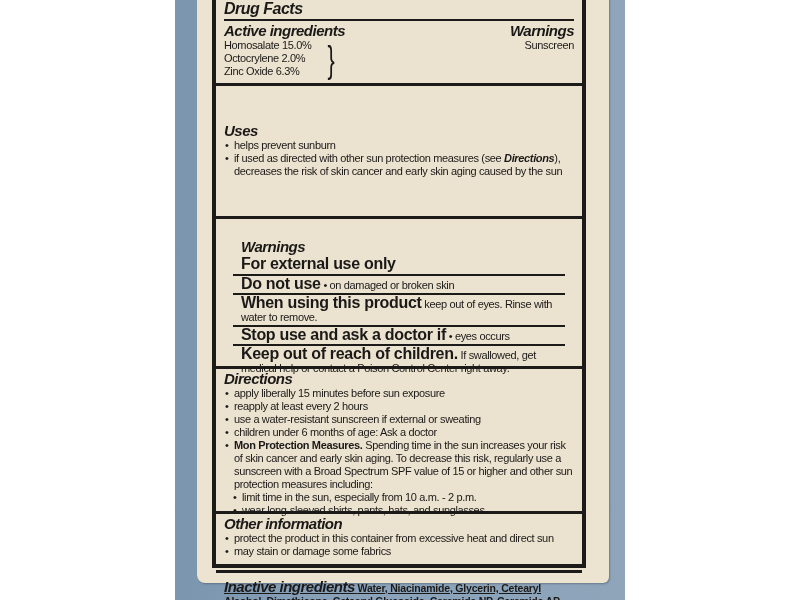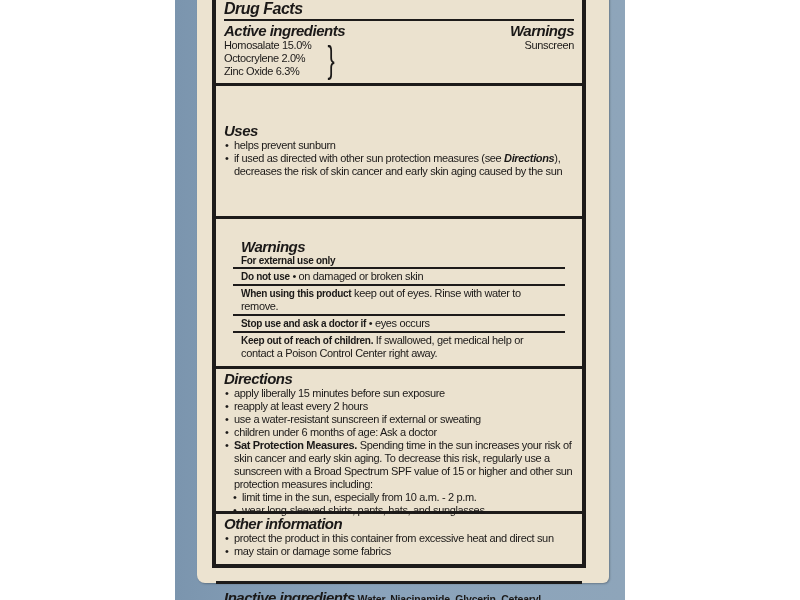--- a/index.html
+++ b/index.html
@@ -24,21 +24,21 @@
       position: absolute; left: 15px; top: 8px; width: 374px; height: 572px;
       border: 4px solid #1d1b1a;
       background: #ebe2cf;
       box-sizing: border-box;
       color: #1b1918;
     }
     .sec { border-bottom: 3px solid #1d1b1a; padding: 2px 8px 3px 8px; box-sizing: border-box; }
     .sec:last-child { border-bottom: none; }
     .h { font-weight: bold; font-style: italic; font-size: 15px; letter-spacing: -0.5px; line-height: 16px; }
     .t { font-size: 11px; line-height: 13px; letter-spacing: -0.35px; }
-    .b { font-weight: bold; font-size: 10px; letter-spacing: -0.3px; }
+    .b { font-weight: bold; font-size: 16px; letter-spacing: -0.3px; }
     .bi { font-weight: bold; font-style: italic; }
     ul { list-style: none; margin: 0; padding: 0; }
     li { position: relative; padding-left: 10px; }
     li::before { content: "\2022"; position: absolute; left: 1px; top: 0; }
     li.sub { padding-left: 18px; }
     li.sub::before { left: 9px; }
 
     
     .top { height: 86px; padding-top: 0; }
     .title-row { border-bottom: 2px solid #1d1b1a; padding-bottom: 1px; margin-bottom: 2px; }
@@ -46,21 +46,21 @@
     .ai-row { display: flex; justify-content: space-between; align-items: flex-start; }
     .ingr-block { display: flex; align-items: flex-end; }
     .brace { font-size: 36px; line-height: 36px; font-weight: 200; margin-left: 14px; transform: scaleX(0.6); color: #1b1918; }
     .purpose-col { text-align: right; }
 
     .uses { height: 98px; margin-top: 35px; }
     .warn { padding: 17px; height: 150px; }
     .warn .wrow { border-bottom: 2px solid #1d1b1a; padding: 1px 8px; }
     .warn .wrow:last-child { border-bottom: none; }
     .dirs { height: 145px; }
-    .other { height: 70px; }
+    .other { height: 59px; }
     .inactive { padding-top: 6px; }
     .inactive .t { font-size: 10.5px; line-height: 12.5px; letter-spacing: -0.2px; text-decoration: underline; }
   </style>
 </head>
 <body>
 
 <div class="photo">
   <div class="card">
     <div class="panel">
 
@@ -115,21 +115,21 @@
         </div>
       </div>
 
       <div class="sec dirs">
         <div class="h">Directions</div>
         <ul class="t">
           <li>apply liberally 15 minutes before sun exposure</li>
           <li>reapply at least every 2 hours</li>
           <li>use a water-resistant sunscreen if external or sweating</li>
           <li>children under 6 months of age: Ask a doctor</li>
-          <li><span style="font-weight:bold;">Sat Protection Measures.</span><span> Spending time in the sun increases your risk of skin cancer and early skin aging. To decrease this risk, regularly use a sunscreen with a Broad Spectrum SPF value of 15 or higher and other sun protection measures including:</span></li>
+          <li><span style="font-weight:bold;">Mon Protection Measures.</span><span> Spending time in the sun increases your risk of skin cancer and early skin aging. To decrease this risk, regularly use a sunscreen with a Broad Spectrum SPF value of 15 or higher and other sun protection measures including:</span></li>
           <li class="sub">limit time in the sun, especially from 10 a.m. - 2 p.m.</li>
           <li class="sub">wear long-sleeved shirts, pants, hats, and sunglasses</li>
         </ul>
       </div>
 
       <div class="sec other">
         <div class="h">Other information</div>
         <ul class="t">
           <li>protect the product in this container from excessive heat and direct sun</li>
           <li>may stain or damage some fabrics</li>

